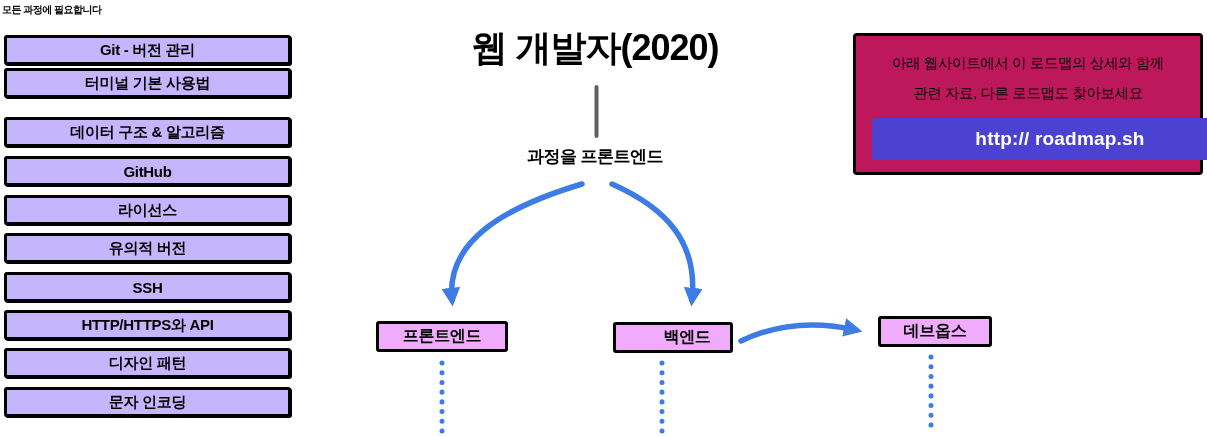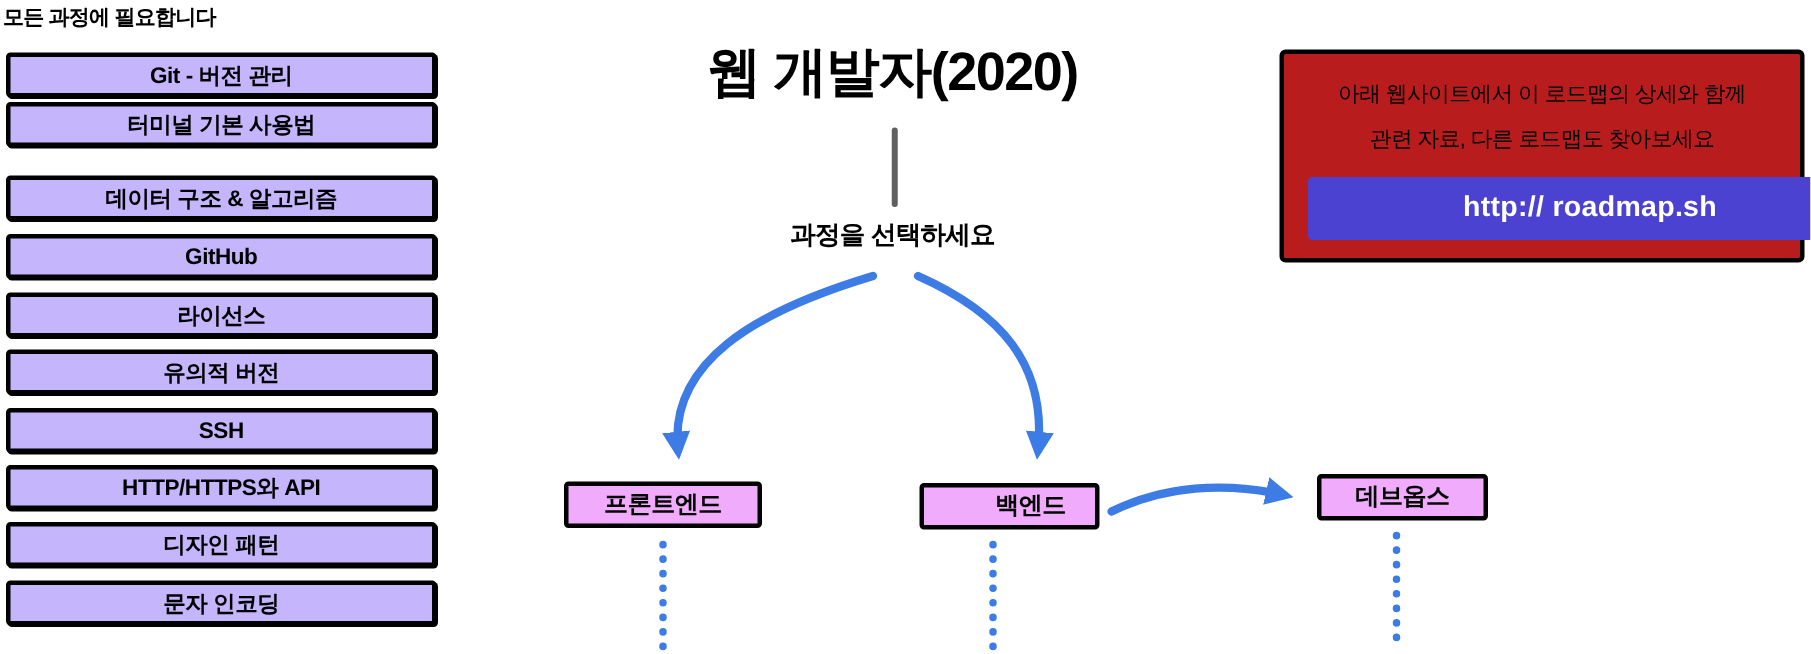--- a/index.html
+++ b/index.html
@@ -13,21 +13,21 @@
     width: 1207px;
     height: 436px;
     background: #ffffff;
     overflow: hidden;
   }
   .abs { position: absolute; box-sizing: border-box; }
 
   
   .note {
     left: 2px; top: 3px;
-    font-size: 14px;
+    font-size: 10px;
     font-weight: bold;
     color: #000;
     letter-spacing: -0.5px;
   }
 
   
   .topic {
     left: 4px;
     width: 287px;
     height: 30px;
@@ -79,21 +79,21 @@
     letter-spacing: -0.3px;
   }
   #branch-frontend { left: 376px; top: 321px; width: 132px; }
   #branch-backend  { left: 613px; top: 322px; width: 120px; padding-left: 28px; }
   #branch-devops   { left: 878px; top: 316px; width: 114px; }
 
   
   .info-box {
     left: 853px; top: 33px;
     width: 350px; height: 142px;
-    background: #b91c1c;
+    background: #be185d;
     border: 3px solid #000;
     border-radius: 4px;
     text-align: center;
   }
   .info-line {
     margin: 0;
     font-size: 14.5px;
     color: #000;
     line-height: 30px;
     letter-spacing: -0.4px;
@@ -157,21 +157,21 @@
   <div class="abs topic" style="top:117px">데이터 구조 &amp; 알고리즘</div>
   <div class="abs topic" style="top:156px">GitHub</div>
   <div class="abs topic" style="top:195px">라이선스</div>
   <div class="abs topic" style="top:233px">유의적 버전</div>
   <div class="abs topic" style="top:272px">SSH</div>
   <div class="abs topic" style="top:310px">HTTP/HTTPS와 API</div>
   <div class="abs topic" style="top:348px">디자인 패턴</div>
   <div class="abs topic" style="top:387px">문자 인코딩</div>
 
   <div class="abs title">웹 개발자(2020)</div>
-  <div class="abs subtitle">과정을 선택하세요</div>
+  <div class="abs subtitle">과정을 프론트엔드</div>
 
   <div class="abs branch" id="branch-frontend">프론트엔드</div>
   <div class="abs branch" id="branch-backend">백엔드</div>
   <div class="abs branch" id="branch-devops">데브옵스</div>
 
   <div class="abs info-box">
     <p class="info-line first">아래 웹사이트에서 이 로드맵의 상세와 함께</p>
     <p class="info-line">관련 자료, 다른 로드맵도 찾아보세요</p>
     <button class="url-button">http:// roadmap.sh</button>
   </div>

